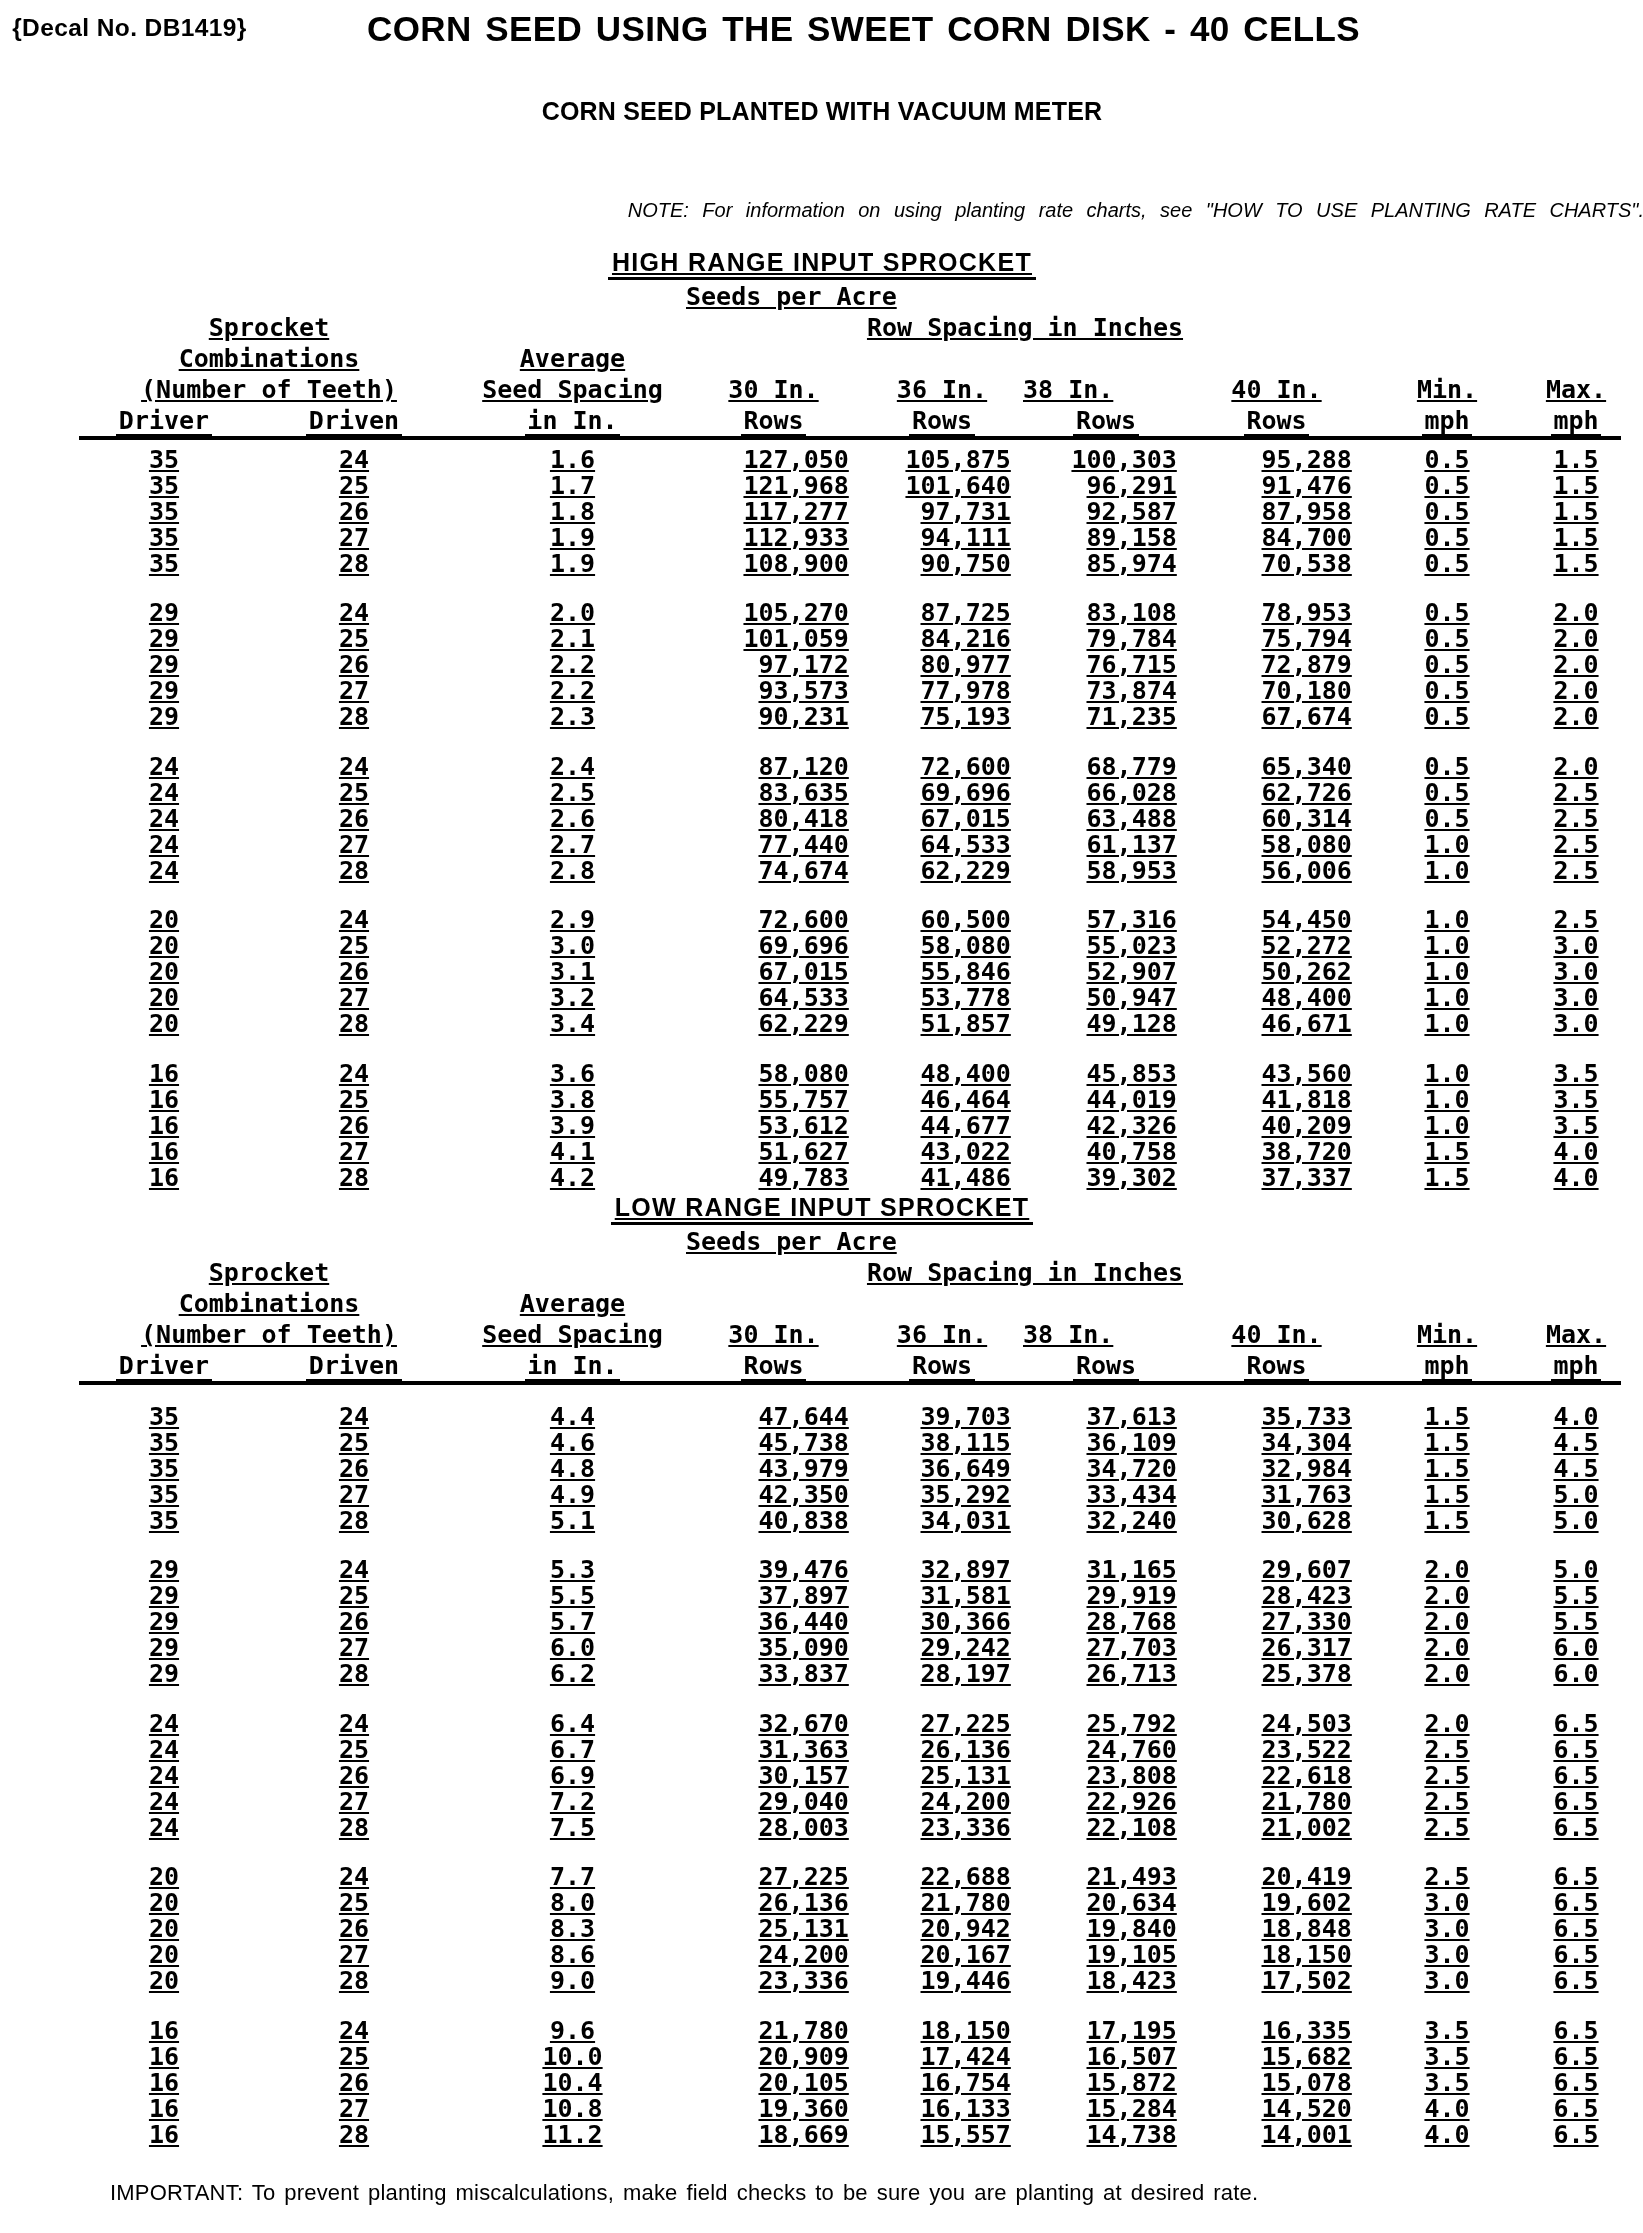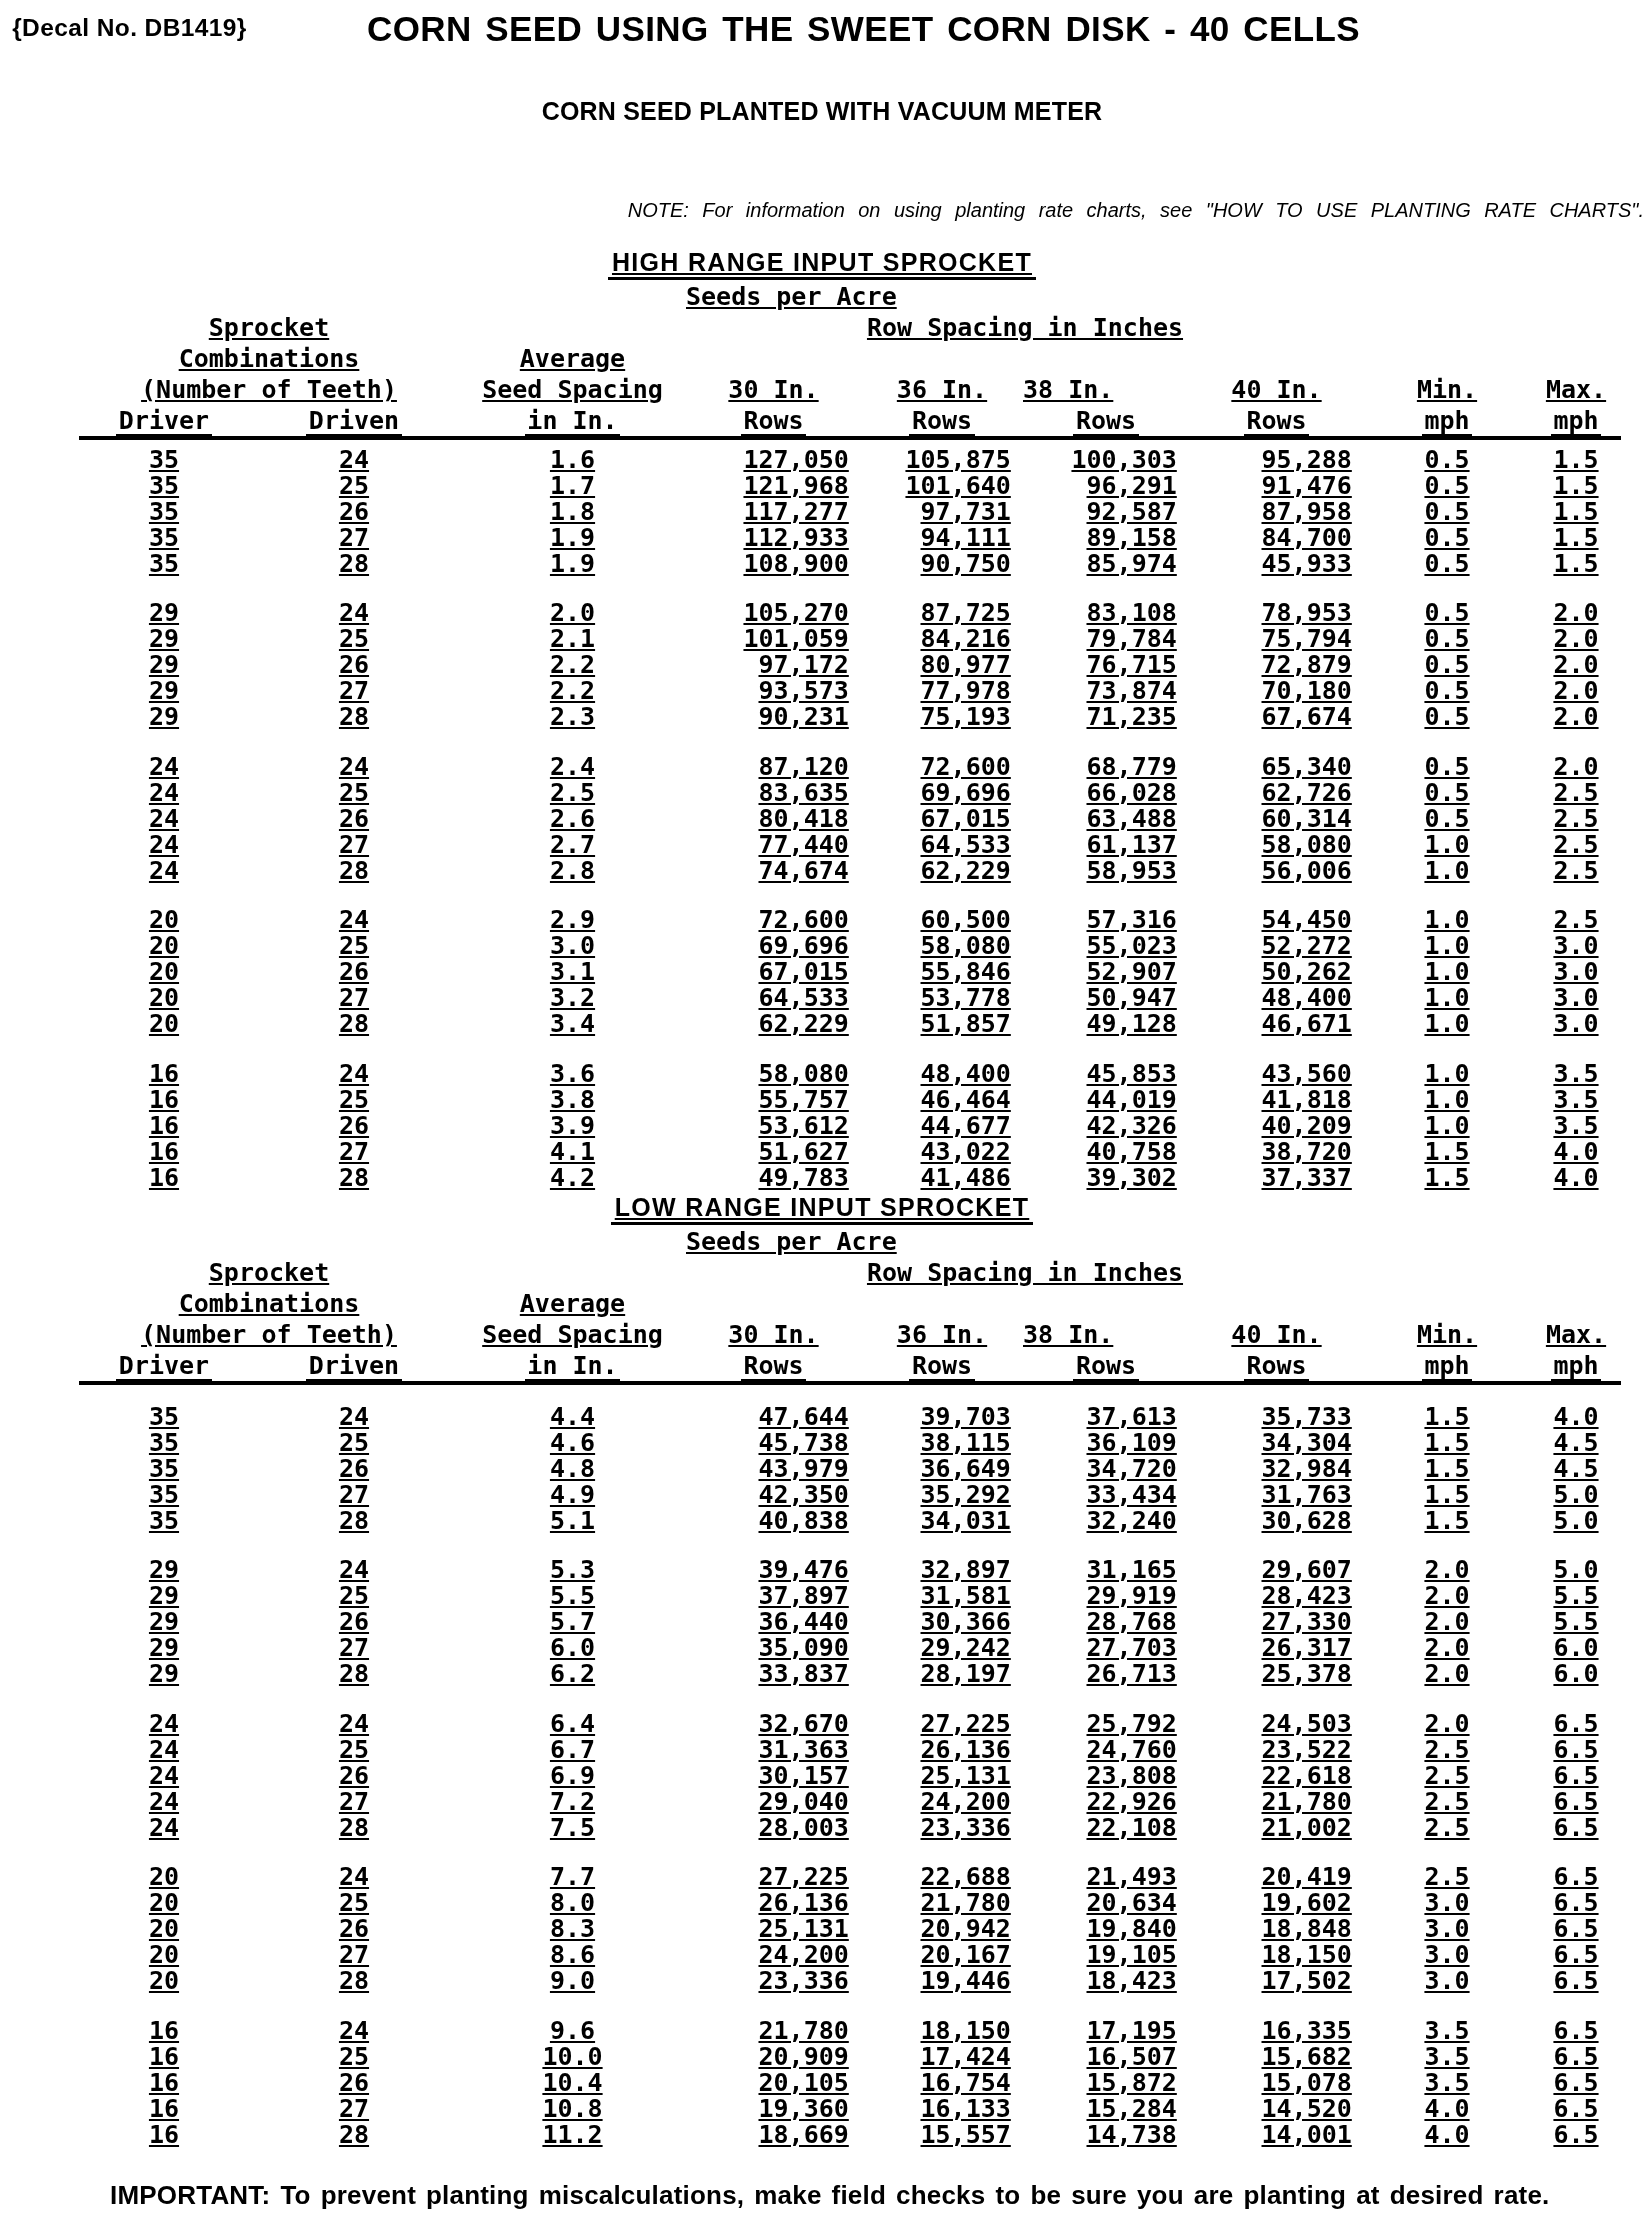--- a/index.html
+++ b/index.html
@@ -78,21 +78,21 @@
   #table-high .tbody { margin-top:7px; }
   #table-low  .tbody { margin-top:19px; }
   .block + .block { margin-top:23.6px; }
   .trow { line-height:26px; }
   .cell { display:block; white-space:nowrap; }
   .c1,.c2,.c3,.c8,.c9 { text-align:center; }
   .c4,.c5,.c6,.c7 { text-align:right; padding-right:12.2px; }
 
   .footer {
     position:absolute; top:2180px; left:110px;
-    font-size:26px; font-weight:bold; letter-spacing:0.2px; word-spacing:2.6px;
+    font-size:22px; font-weight:normal; letter-spacing:0.2px; word-spacing:2.6px;
   }
 </style>
 </head>
 <body>
 
 <div class="decal">{Decal No. DB1419}</div>
 <div class="title">CORN SEED USING THE SWEET CORN DISK - 40 CELLS</div>
 <div class="subtitle">
   <div>CORN SEED PLANTED WITH VACUUM METER</div>
 </div>
@@ -173,21 +173,21 @@
           <span class="cell c8">0.5</span>
           <span class="cell c9">1.5</span>
         </div>
         <div class="trow">
           <span class="cell c1">35</span>
           <span class="cell c2">28</span>
           <span class="cell c3">1.9</span>
           <span class="cell c4">108,900</span>
           <span class="cell c5">90,750</span>
           <span class="cell c6">85,974</span>
-          <span class="cell c7">45,933</span>
+          <span class="cell c7">70,538</span>
           <span class="cell c8">0.5</span>
           <span class="cell c9">1.5</span>
         </div>
       </div>
       <div class="block">
         <div class="trow">
           <span class="cell c1">29</span>
           <span class="cell c2">24</span>
           <span class="cell c3">2.0</span>
           <span class="cell c4">105,270</span>

